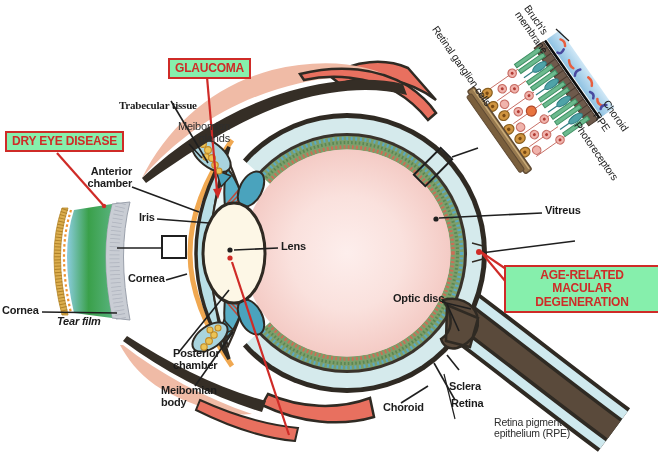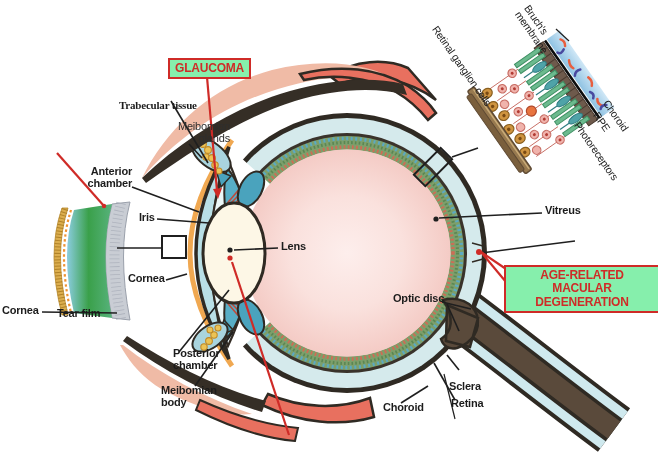--- a/index.html
+++ b/index.html
@@ -290,42 +290,45 @@
     <path d="M481,252 L506,282"></path>
   </g>
   <g fill="#cf2b27">
     <circle cx="104" cy="206" r="2.2"></circle>
     <polygon points="213,189 222,188 218,199"></polygon>
     <circle cx="230" cy="258" r="2.6"></circle>
     <circle cx="479" cy="252" r="3"></circle>
   </g>
 </svg>
 
+<div class="dbox" style="left:5px;top:131px;">DRY EYE DISEASE</div>
 <div class="dbox" style="left:168px;top:58px;">GLAUCOMA</div>
 <div class="dbox" style="left:504px;top:265px;width:142px;">AGE-RELATED MACULAR DEGENERATION</div>
 
 <div class="lbl" style="left:119px;top:100px;font-family:Liberation Serif, serif;">Trabecular tissue</div>
 <div class="lbl reg right" style="left:130px;top:121px;width:58px;">Meibomian
 glands</div>
 <div class="lbl right" style="left:60px;top:166px;width:72px;">Anterior
 chamber</div>
 <div class="lbl" style="left:139px;top:212px;">Iris</div>
 <div class="lbl" style="left:128px;top:273px;">Cornea</div>
 <div class="lbl" style="left:2px;top:305px;">Cornea</div>
-<div class="lbl" style="left:57px;top:308px;">Tear film</div>
+<div class="lbl" style="left:57px;top:316px;font-style:italic;">Tear film</div>
 <div class="lbl" style="left:134px;top:348px;margin-left:39px;">Posterior
 chamber</div>
 <div class="lbl" style="left:161px;top:385px;">Meibomian
 body</div>
 <div class="lbl" style="left:281px;top:241px;">Lens</div>
 <div class="lbl" style="left:545px;top:205px;">Vitreus</div>
 <div class="lbl" style="left:393px;top:293px;">Optic disc</div>
 <div class="lbl" style="left:449px;top:381px;">Sclera</div>
 <div class="lbl" style="left:383px;top:402px;">Choroid</div>
 <div class="lbl" style="left:451px;top:398px;">Retina</div>
+<div class="lbl reg small" style="left:452px;top:417px;">Retina pigment
+epithelium (RPE)</div>
 
 <div class="lbl rot" style="left:439px;top:24px;">Retinal ganglion cells</div>
 <div class="lbl rot" style="left:531px;top:3px;">Bruch's
 membrane</div>
 <div class="lbl rot" style="left:610px;top:98px;">Choroid</div>
 <div class="lbl rot" style="left:600px;top:110px;">RPE</div>
 <div class="lbl rot" style="left:581px;top:120px;">Photoreceptors</div>
 
 </div>
 

